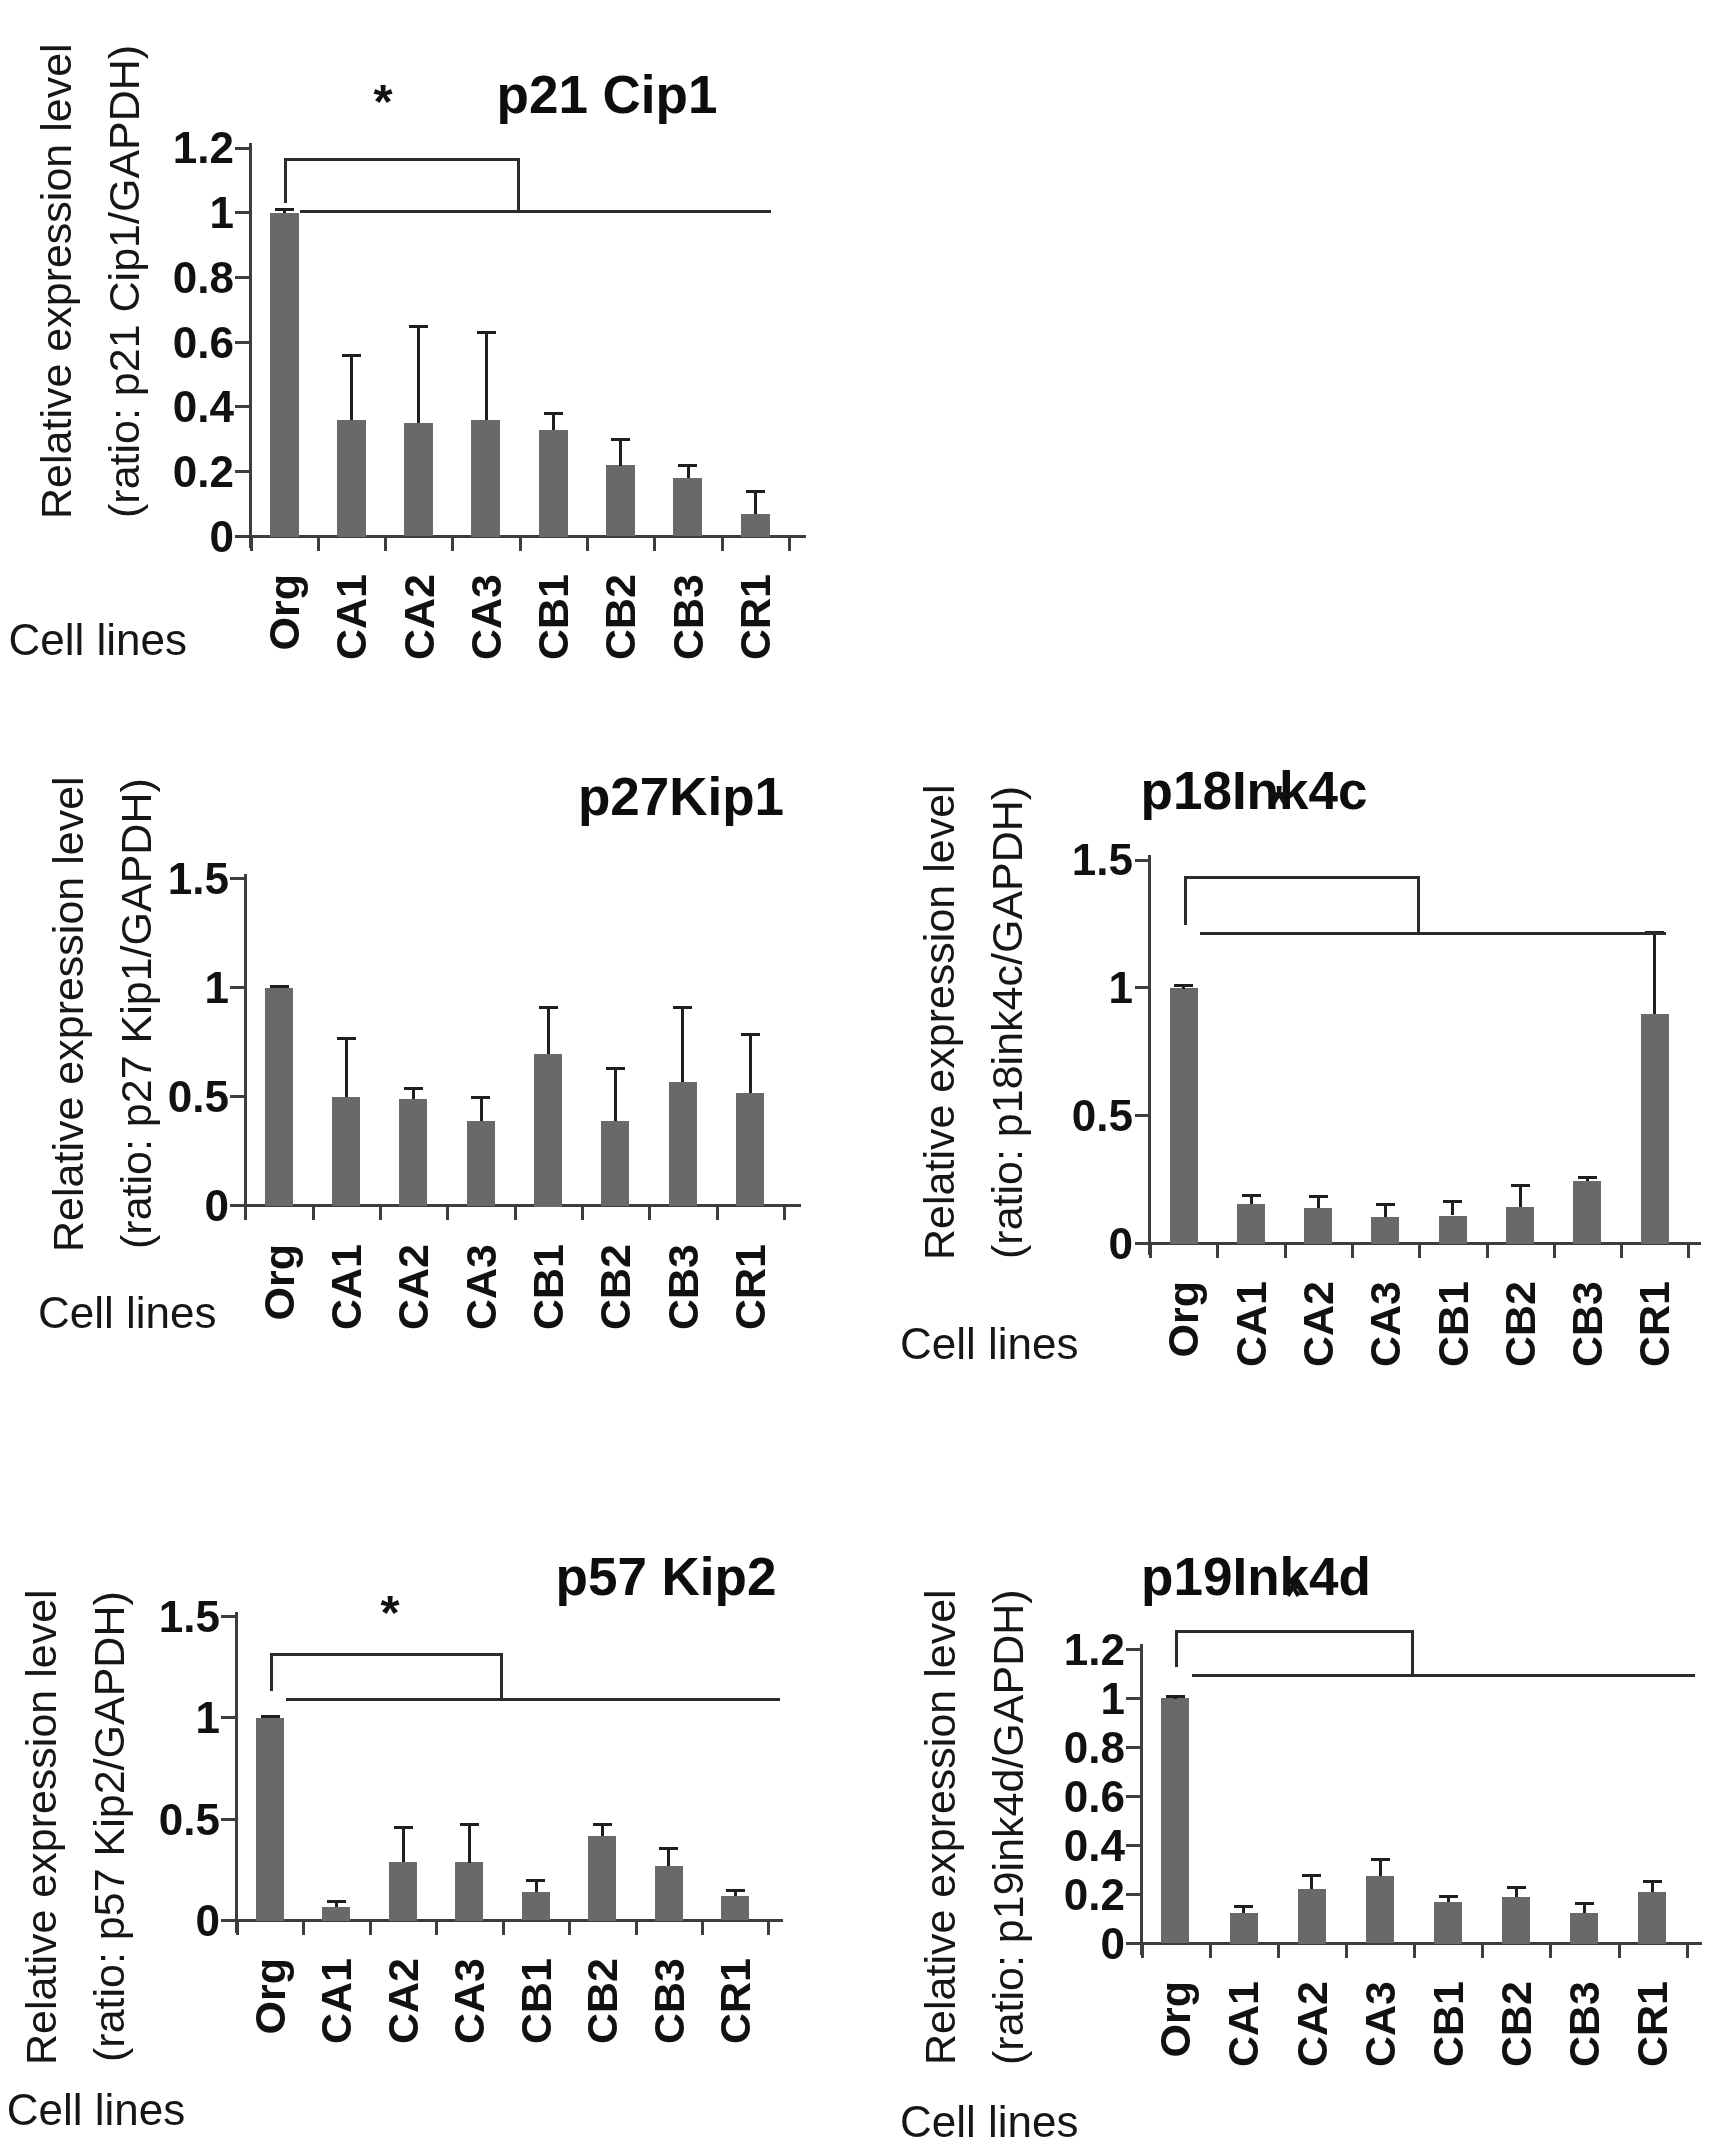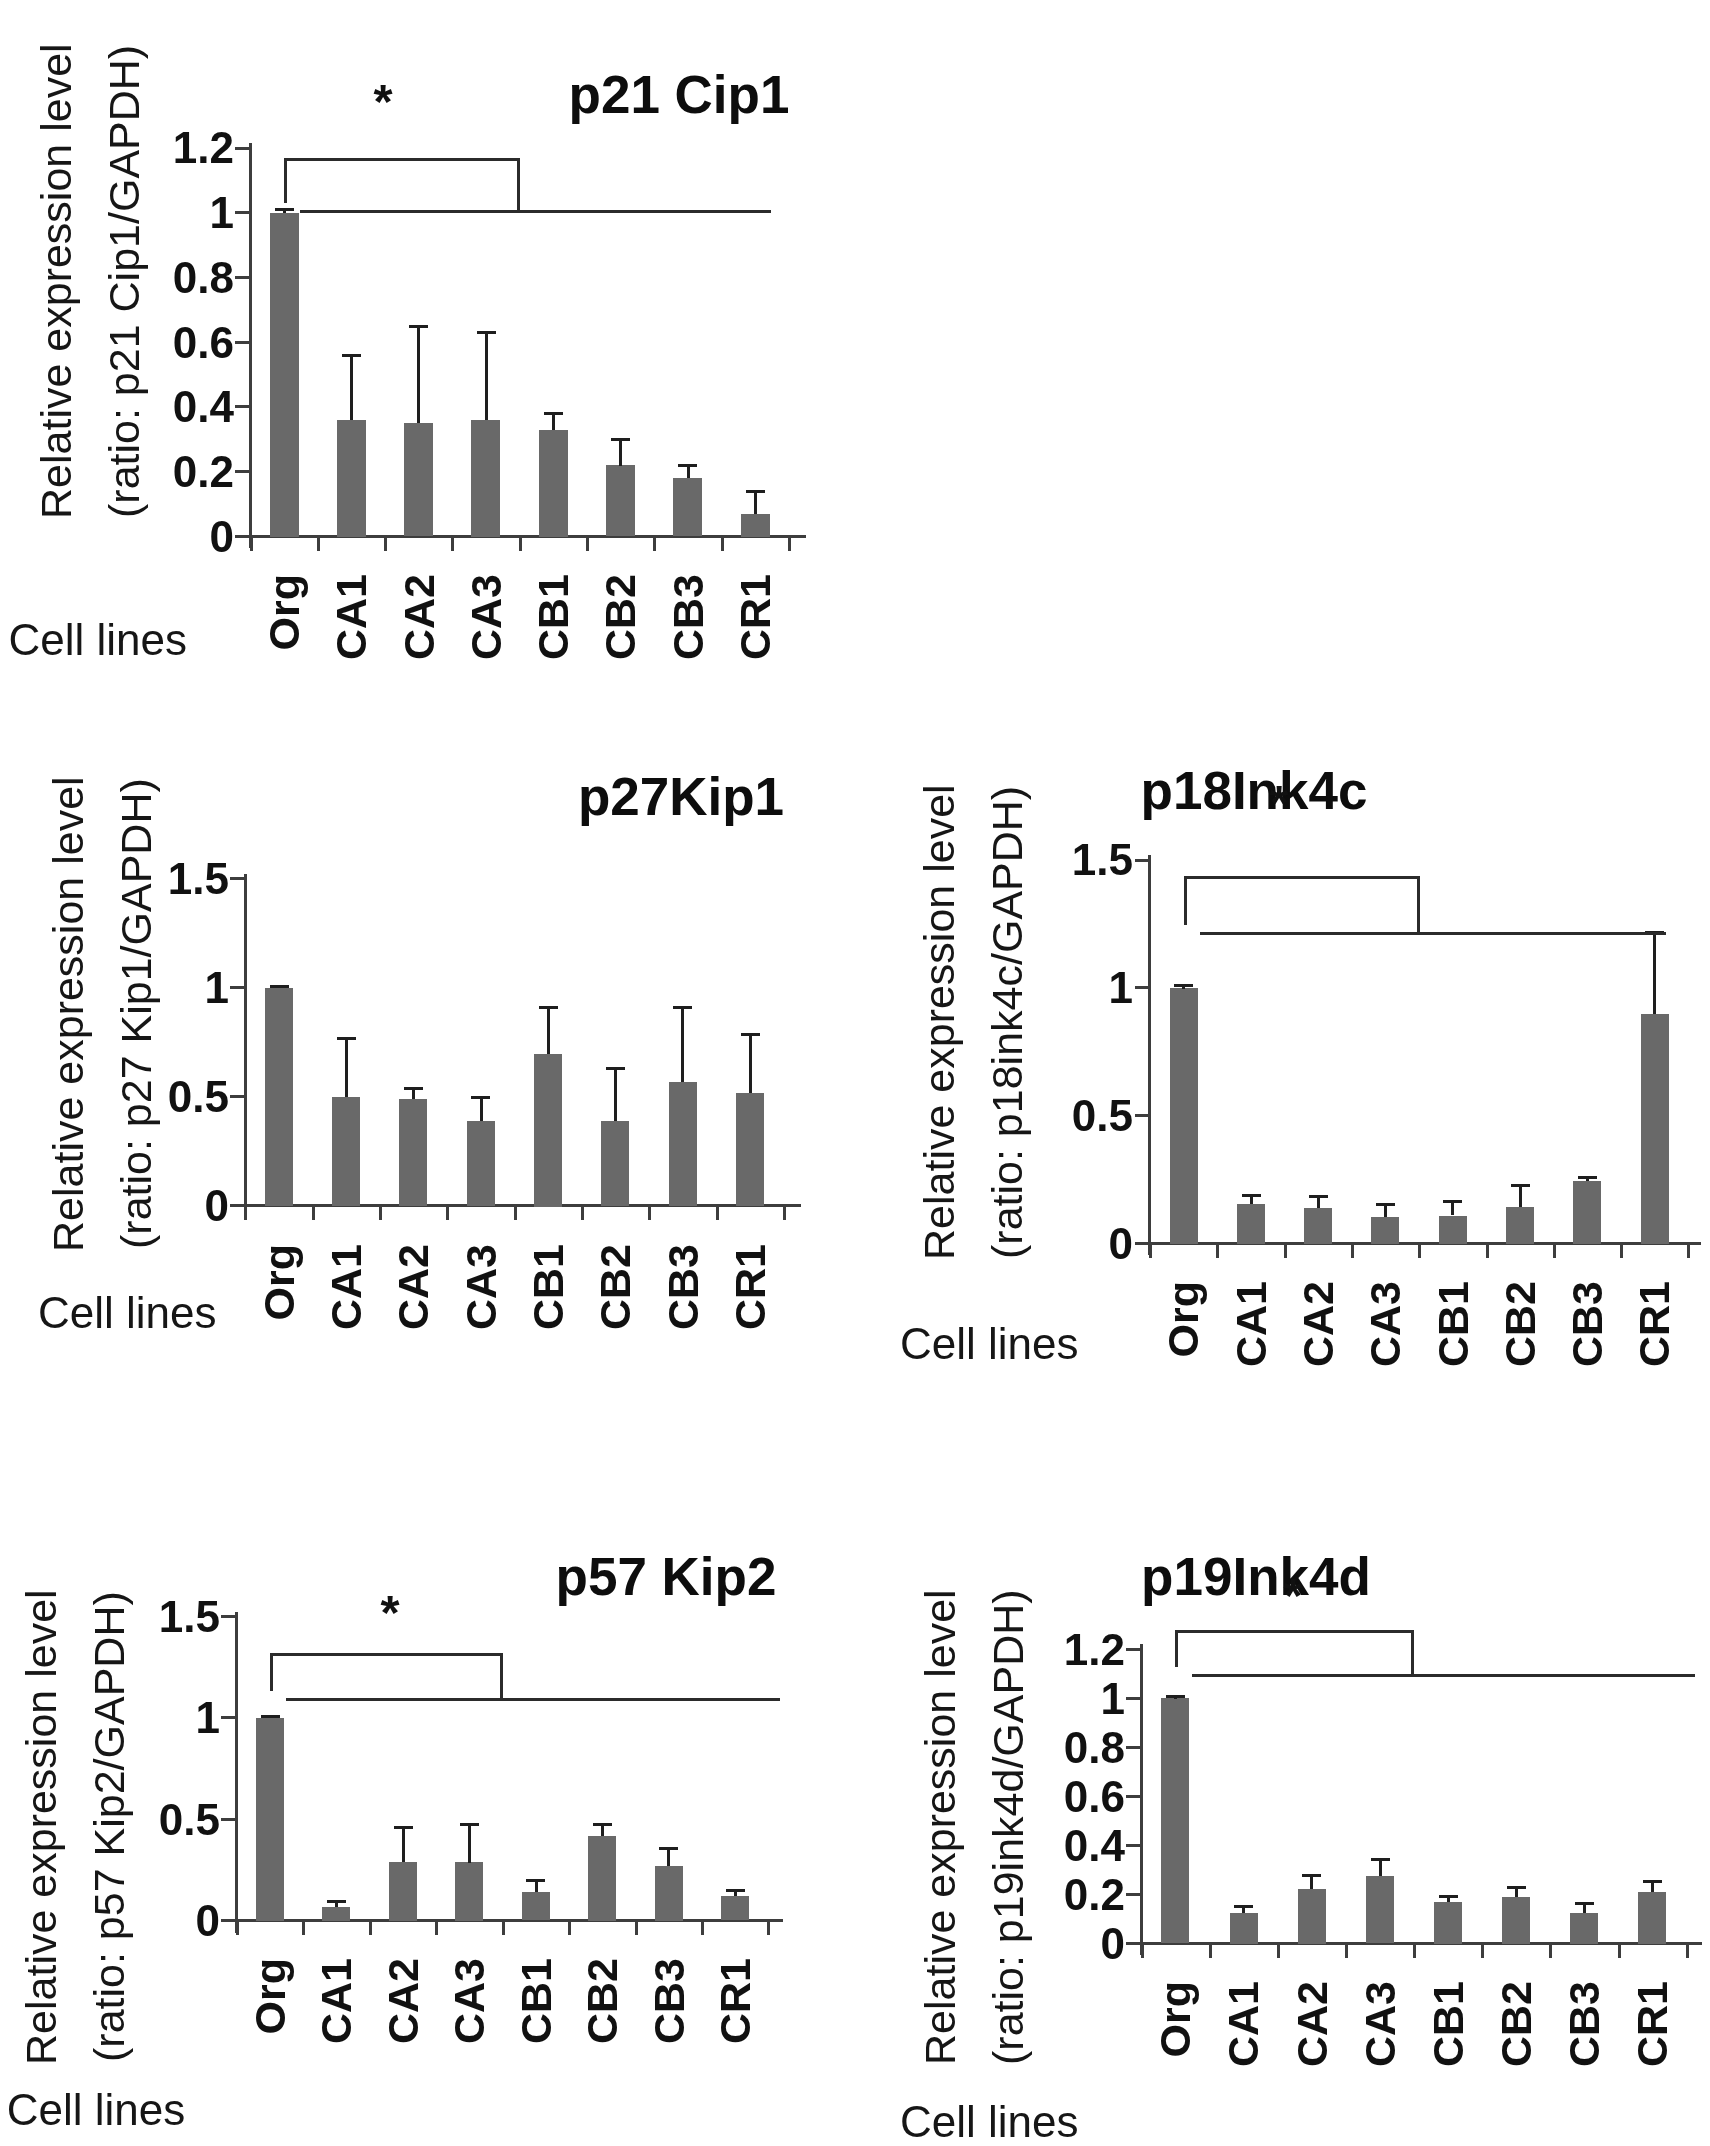--- a/index.html
+++ b/index.html
@@ -46,21 +46,21 @@
     transform: rotate(-90deg) translateX(-100%);
     transform-origin: 0 0;
   }
 </style>
 </head>
 <body>
 
 <div id="figure">
 
   <section class="chart">
-    <h2 class="title" style="left: 679px; top: 94px;">p21 Cip1</h2>
+    <h2 class="title" style="left: 607px; top: 94px;">p21 Cip1</h2>
     <div class="ylabel" style="left: 22px; top: 4.3px; height: 554px;"><span>Relative expression level</span><br><span>(ratio: p21 Cip1/GAPDH)</span></div>
     <div class="xlabel" style="left: 8.5px; top: 615px;">Cell lines</div>
     <div class="plot">
         <div class="axis-line" style="left: 249px; top: 143px; width: 2.6px; height: 405px;"></div>
         <div class="axis-line" style="left: 242px; top: 535px; width: 564px; height: 2.6px;"></div>
         <div class="tick-mark" style="left: 235px; top: 535px; width: 15.3px; height: 2.6px;"></div>
         <div class="ytick-label" style="left: 123px; top: 513px;">0</div>
         <div class="tick-mark" style="left: 235px; top: 470px; width: 15.3px; height: 2.6px;"></div>
         <div class="ytick-label" style="left: 123px; top: 448px;">0.2</div>
         <div class="tick-mark" style="left: 235px; top: 405px; width: 15.3px; height: 2.6px;"></div>

